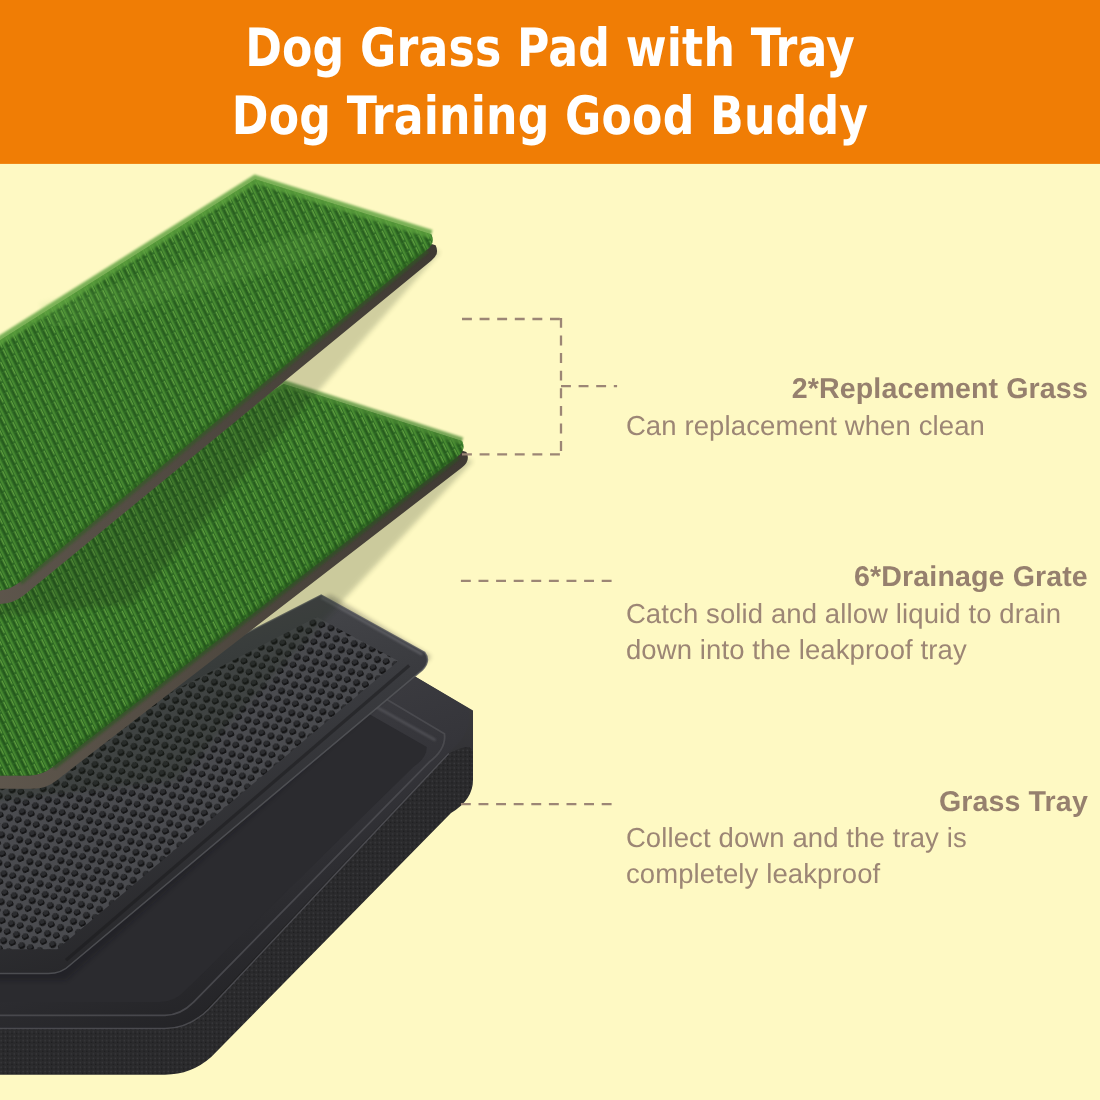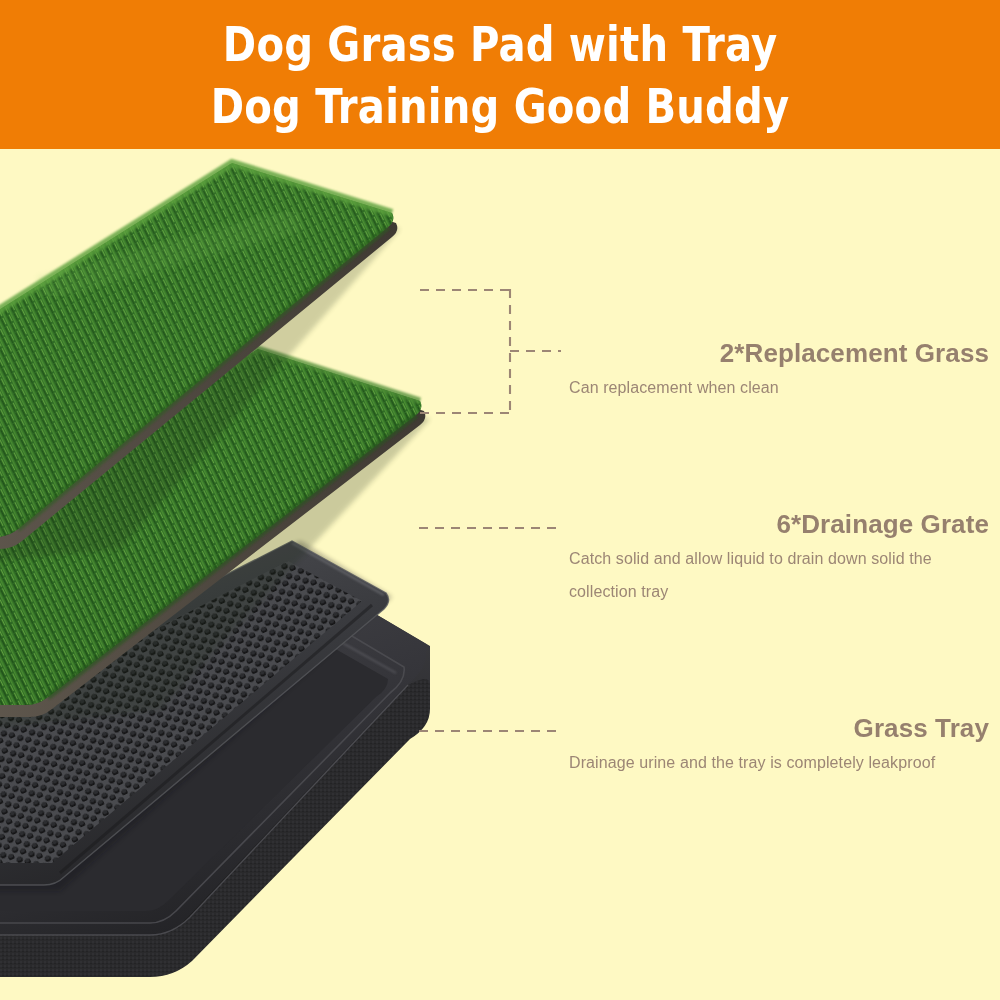--- a/index.html
+++ b/index.html
@@ -93,21 +93,21 @@
     color: #96806e;
     font-size: 26px;
     font-weight: bold;
     line-height: 32px;
     margin: 0 0 2px 0;
     letter-spacing: 0.1px;
     text-align: right;
   }
   .callout-body {
     color: #9c8675;
-    font-size: 16px;
+    font-size: 25px;
     font-weight: normal;
     line-height: 33px;
     margin: 0;
     letter-spacing: 0.1px;
   }
   #callout-grass { top: 337px; }
   #callout-grate { top: 508px; }
   #callout-tray  { top: 712px; }
 </style>
 </head>
@@ -283,21 +283,21 @@
     <line x1="1" y1="7" x2="139" y2="7" stroke="#9c8675" stroke-width="2.1" stroke-dasharray="9 7"></line>
   </svg>
 
   <div class="callout" id="callout-grass">
     <p class="callout-title">2*Replacement Grass</p>
     <p class="callout-body">Can replacement when clean</p>
   </div>
 
   <div class="callout" id="callout-grate">
     <p class="callout-title">6*Drainage Grate</p>
-    <p class="callout-body">Catch solid and allow liquid to drain down solid the collection tray</p>
+    <p class="callout-body">Catch solid and allow liquid to drain down into the leakproof tray</p>
   </div>
 
   <div class="callout" id="callout-tray">
     <p class="callout-title">Grass Tray</p>
-    <p class="callout-body">Drainage urine and the tray is completely leakproof</p>
+    <p class="callout-body">Collect down and the tray is completely leakproof</p>
   </div>
 
 </div>
 
 </body></html>

